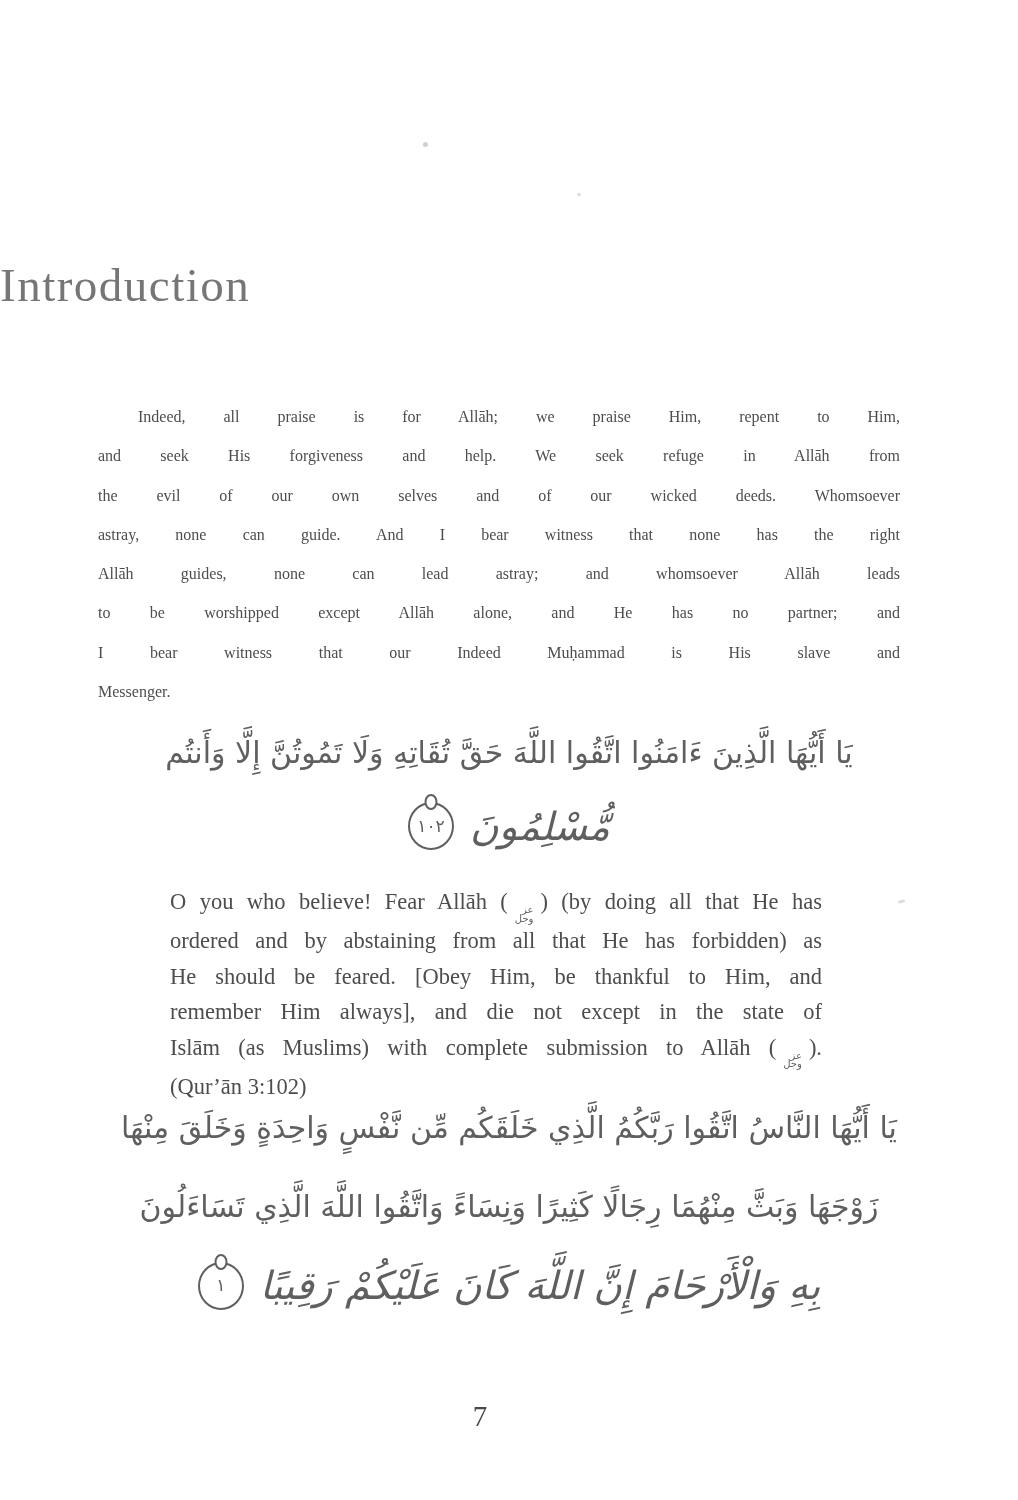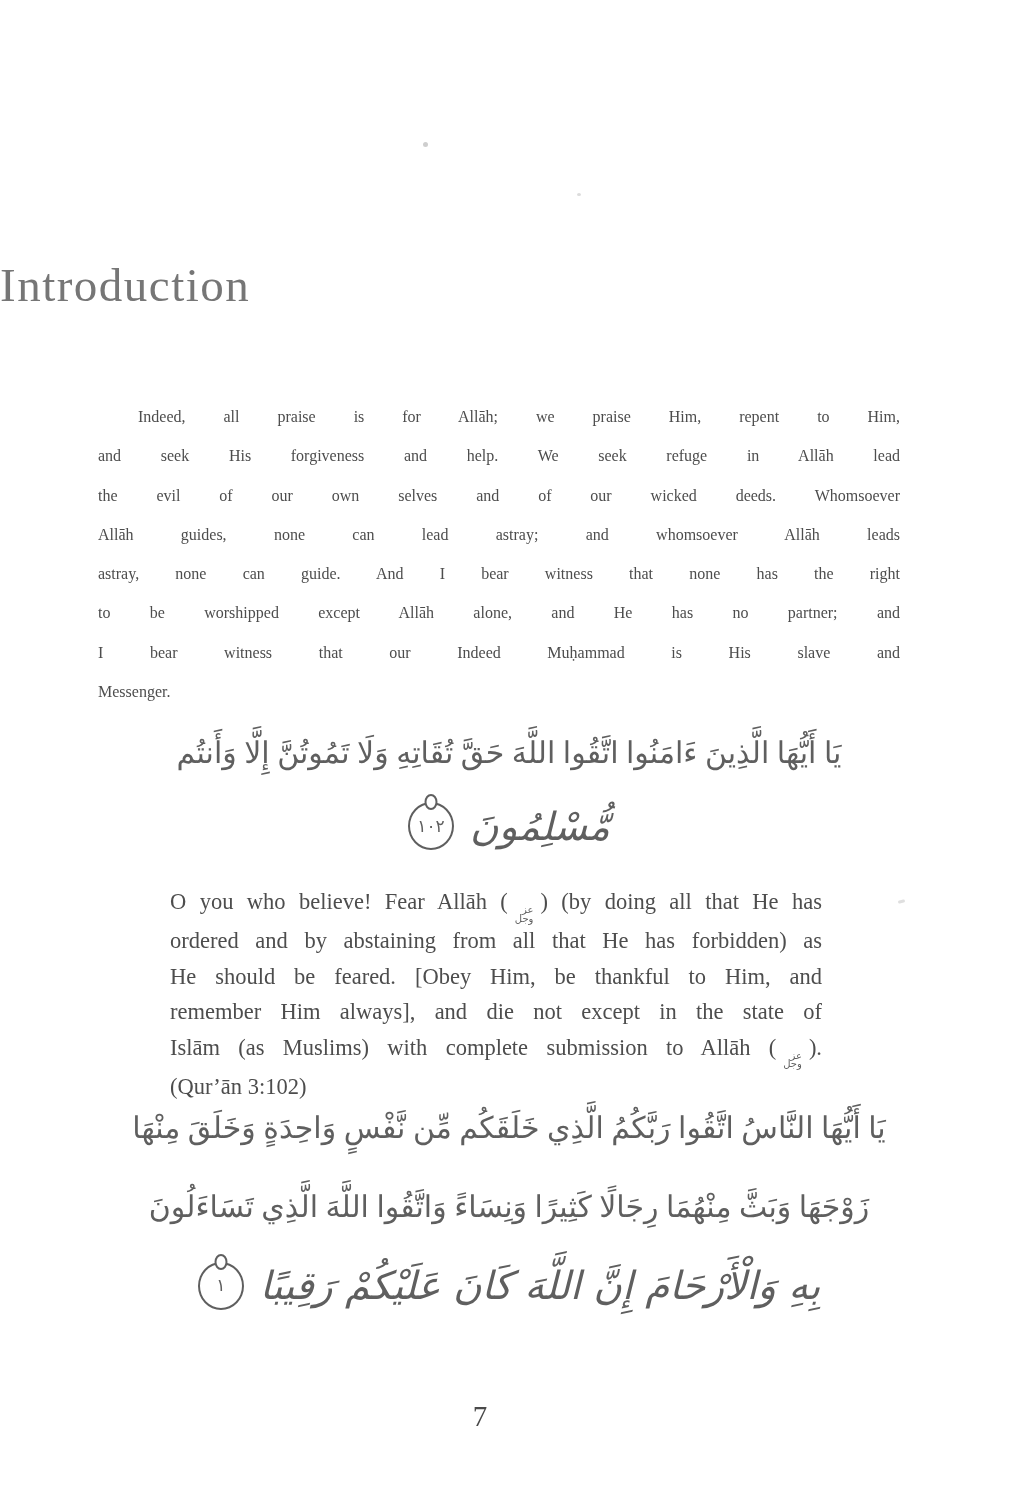--- a/index.html
+++ b/index.html
@@ -52,21 +52,20 @@
     left: 59px;
     width: 900px;
     direction: rtl;
     font-family: "DejaVu Sans", sans-serif;
     color: var(--arabic-text);
     text-align: center;
   }
   .arabic-block .line {
     text-align: center;
     white-space: nowrap;
-    font-family: Liberation Serif, serif;
   }
   .verse-1 { top: 716px; }
   .verse-1 .line { font-size: 30px; line-height: 74px; }
   .verse-2 { top: 1088px; }
   .verse-2 .line { font-size: 30px; line-height: 79px; }
 
   .last-row {
     display: flex;
     direction: rtl;
     justify-content: center;
@@ -160,24 +159,24 @@
 <div class="page">
 
   <div class="speck speck-1"></div>
   <div class="speck speck-2"></div>
   <div class="speck speck-3"></div>
 
   <h1 class="page-title">Introduction</h1>
 
   <div class="intro-para">
       <div class="line">Indeed, all praise is for Allāh; we praise Him, repent to Him,</div>
-      <div class="line">and seek His forgiveness and help. We seek refuge in Allāh lead</div>
+      <div class="line">and seek His forgiveness and help. We seek refuge in Allāh from</div>
       <div class="line">the evil of our own selves and of our wicked deeds. Whomsoever</div>
+      <div class="line">astray, none can guide. And I bear witness that none has the right</div>
       <div class="line">Allāh guides, none can lead astray; and whomsoever Allāh leads</div>
-      <div class="line">astray, none can guide. And I bear witness that none has the right</div>
       <div class="line">to be worshipped except Allāh alone, and He has no partner; and</div>
       <div class="line">I bear witness that our Indeed Muḥammad is His slave and</div>
       <div class="line">Messenger.</div>
     </div>
 
   <div class="arabic-block verse-1">
     <div>
         <div class="line">يَا أَيُّهَا الَّذِينَ ءَامَنُوا اتَّقُوا اللَّهَ حَقَّ تُقَاتِهِ وَلَا تَمُوتُنَّ إِلَّا وَأَنتُم</div>
       </div>
     <div class="last-row">

